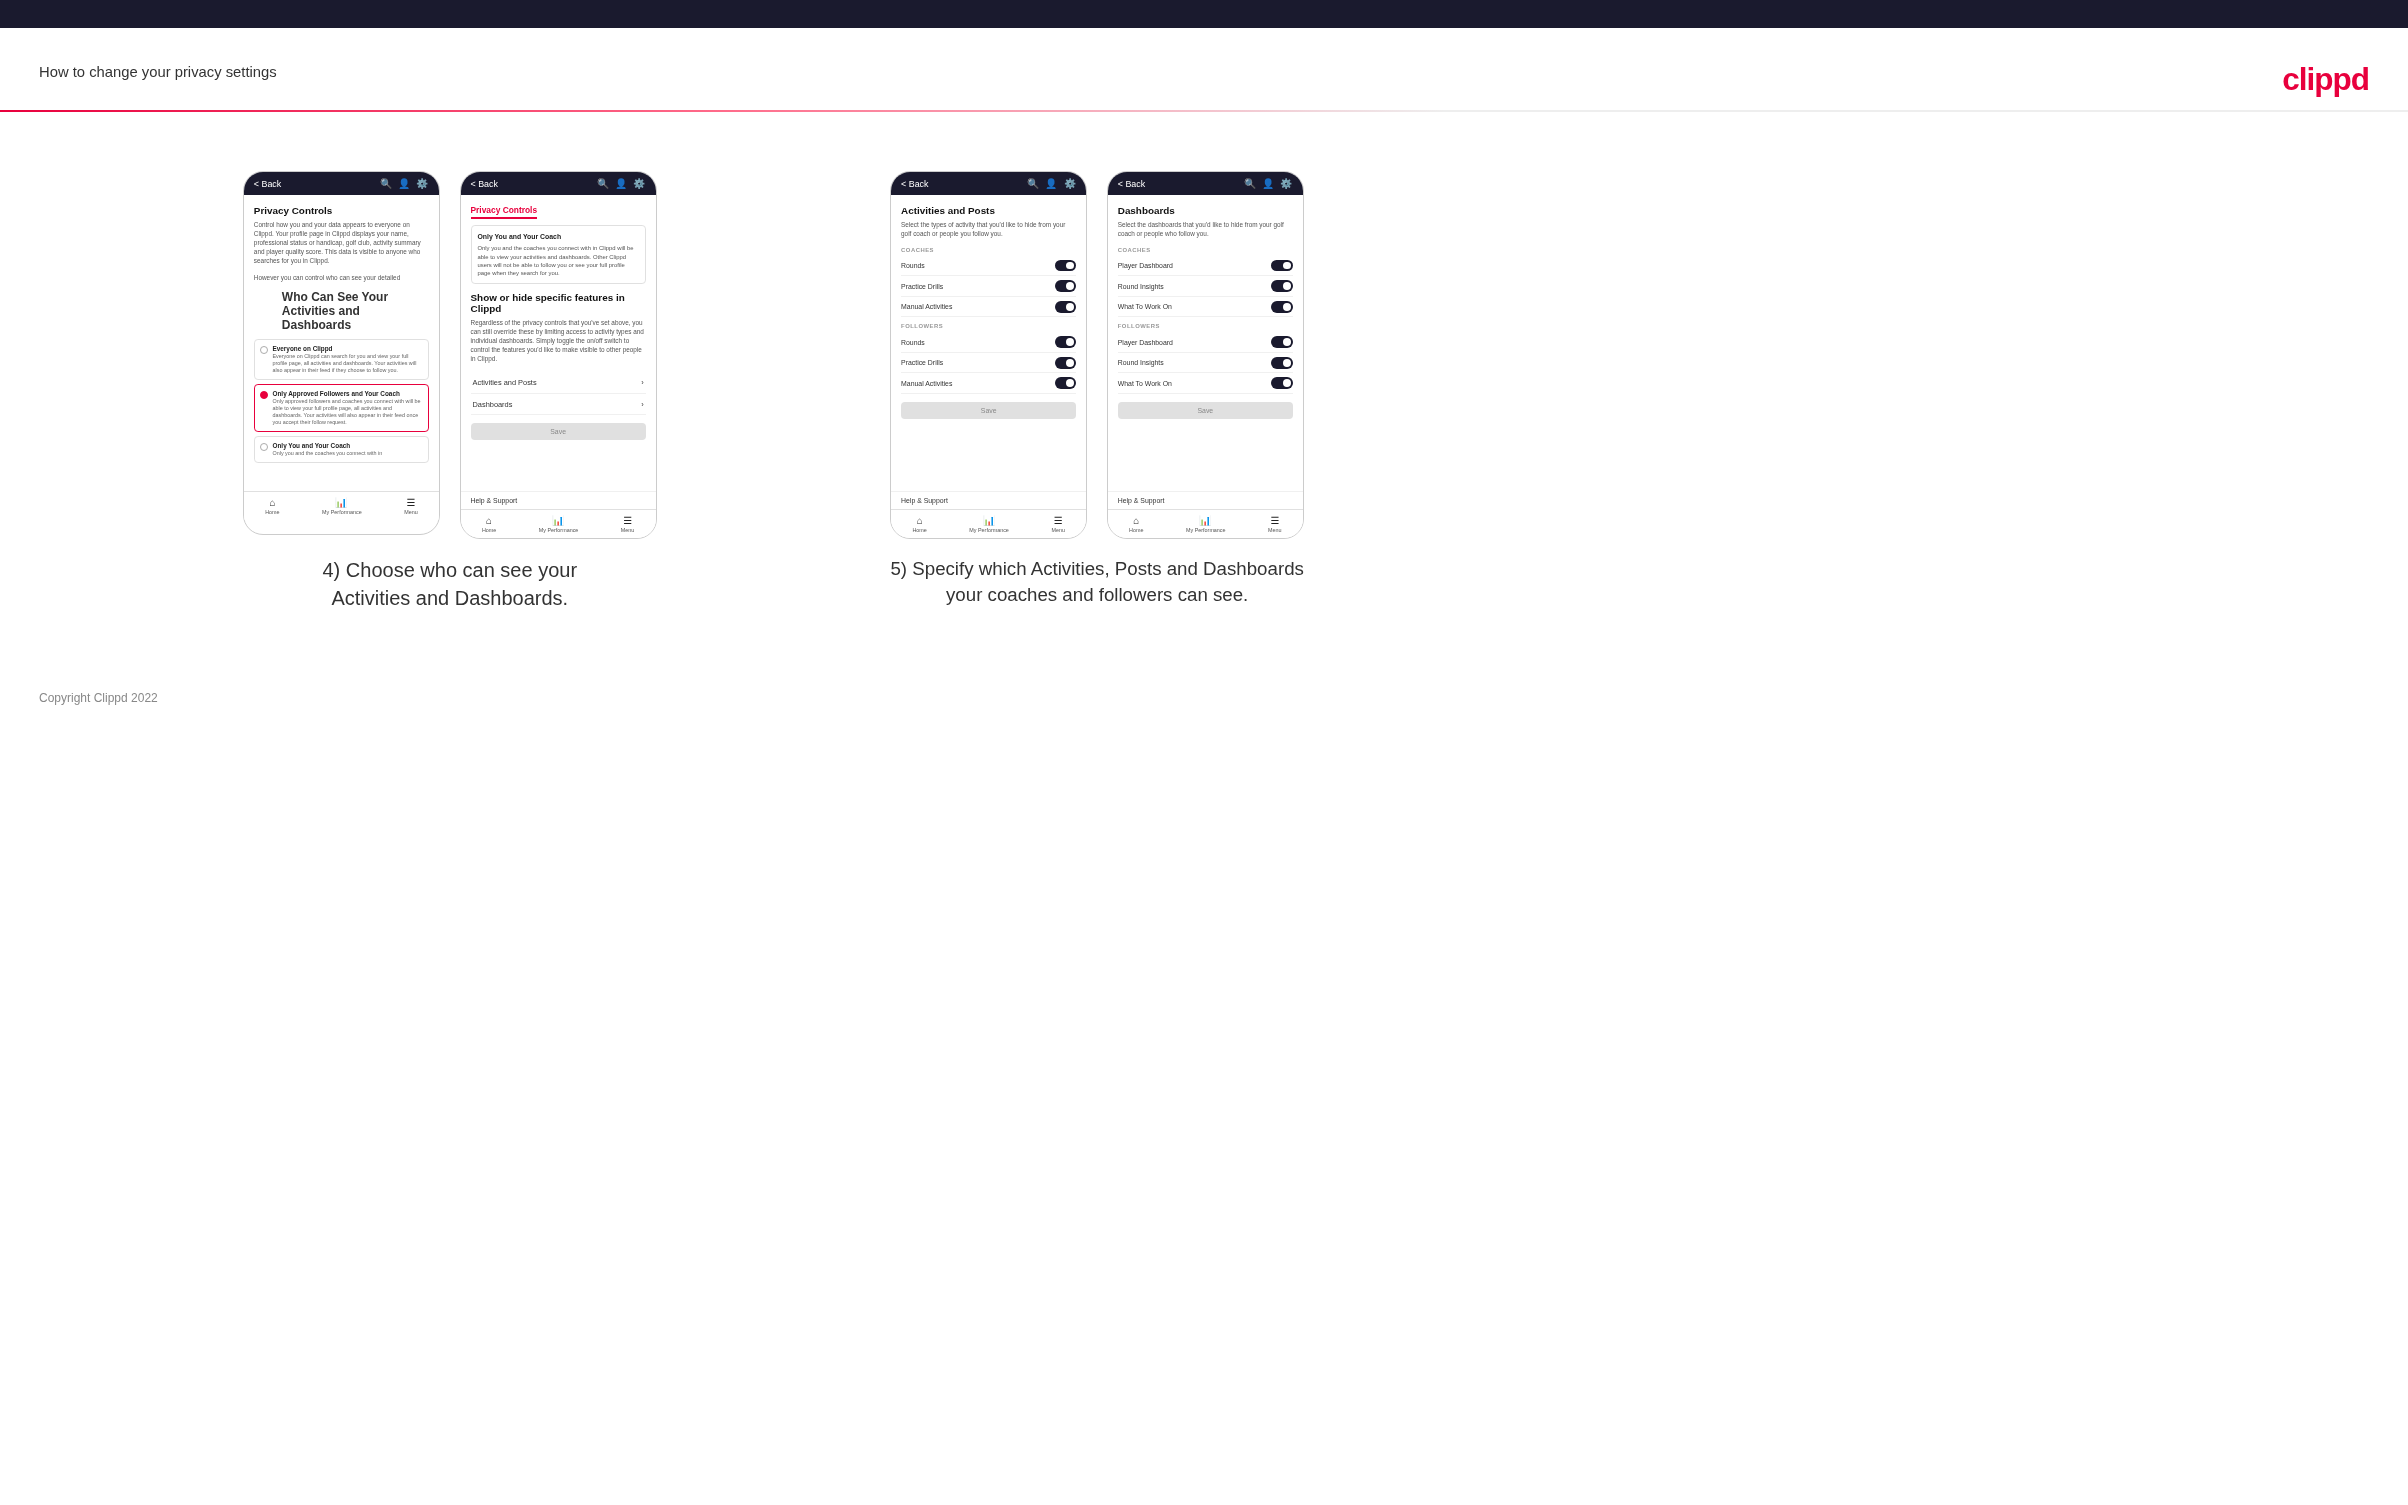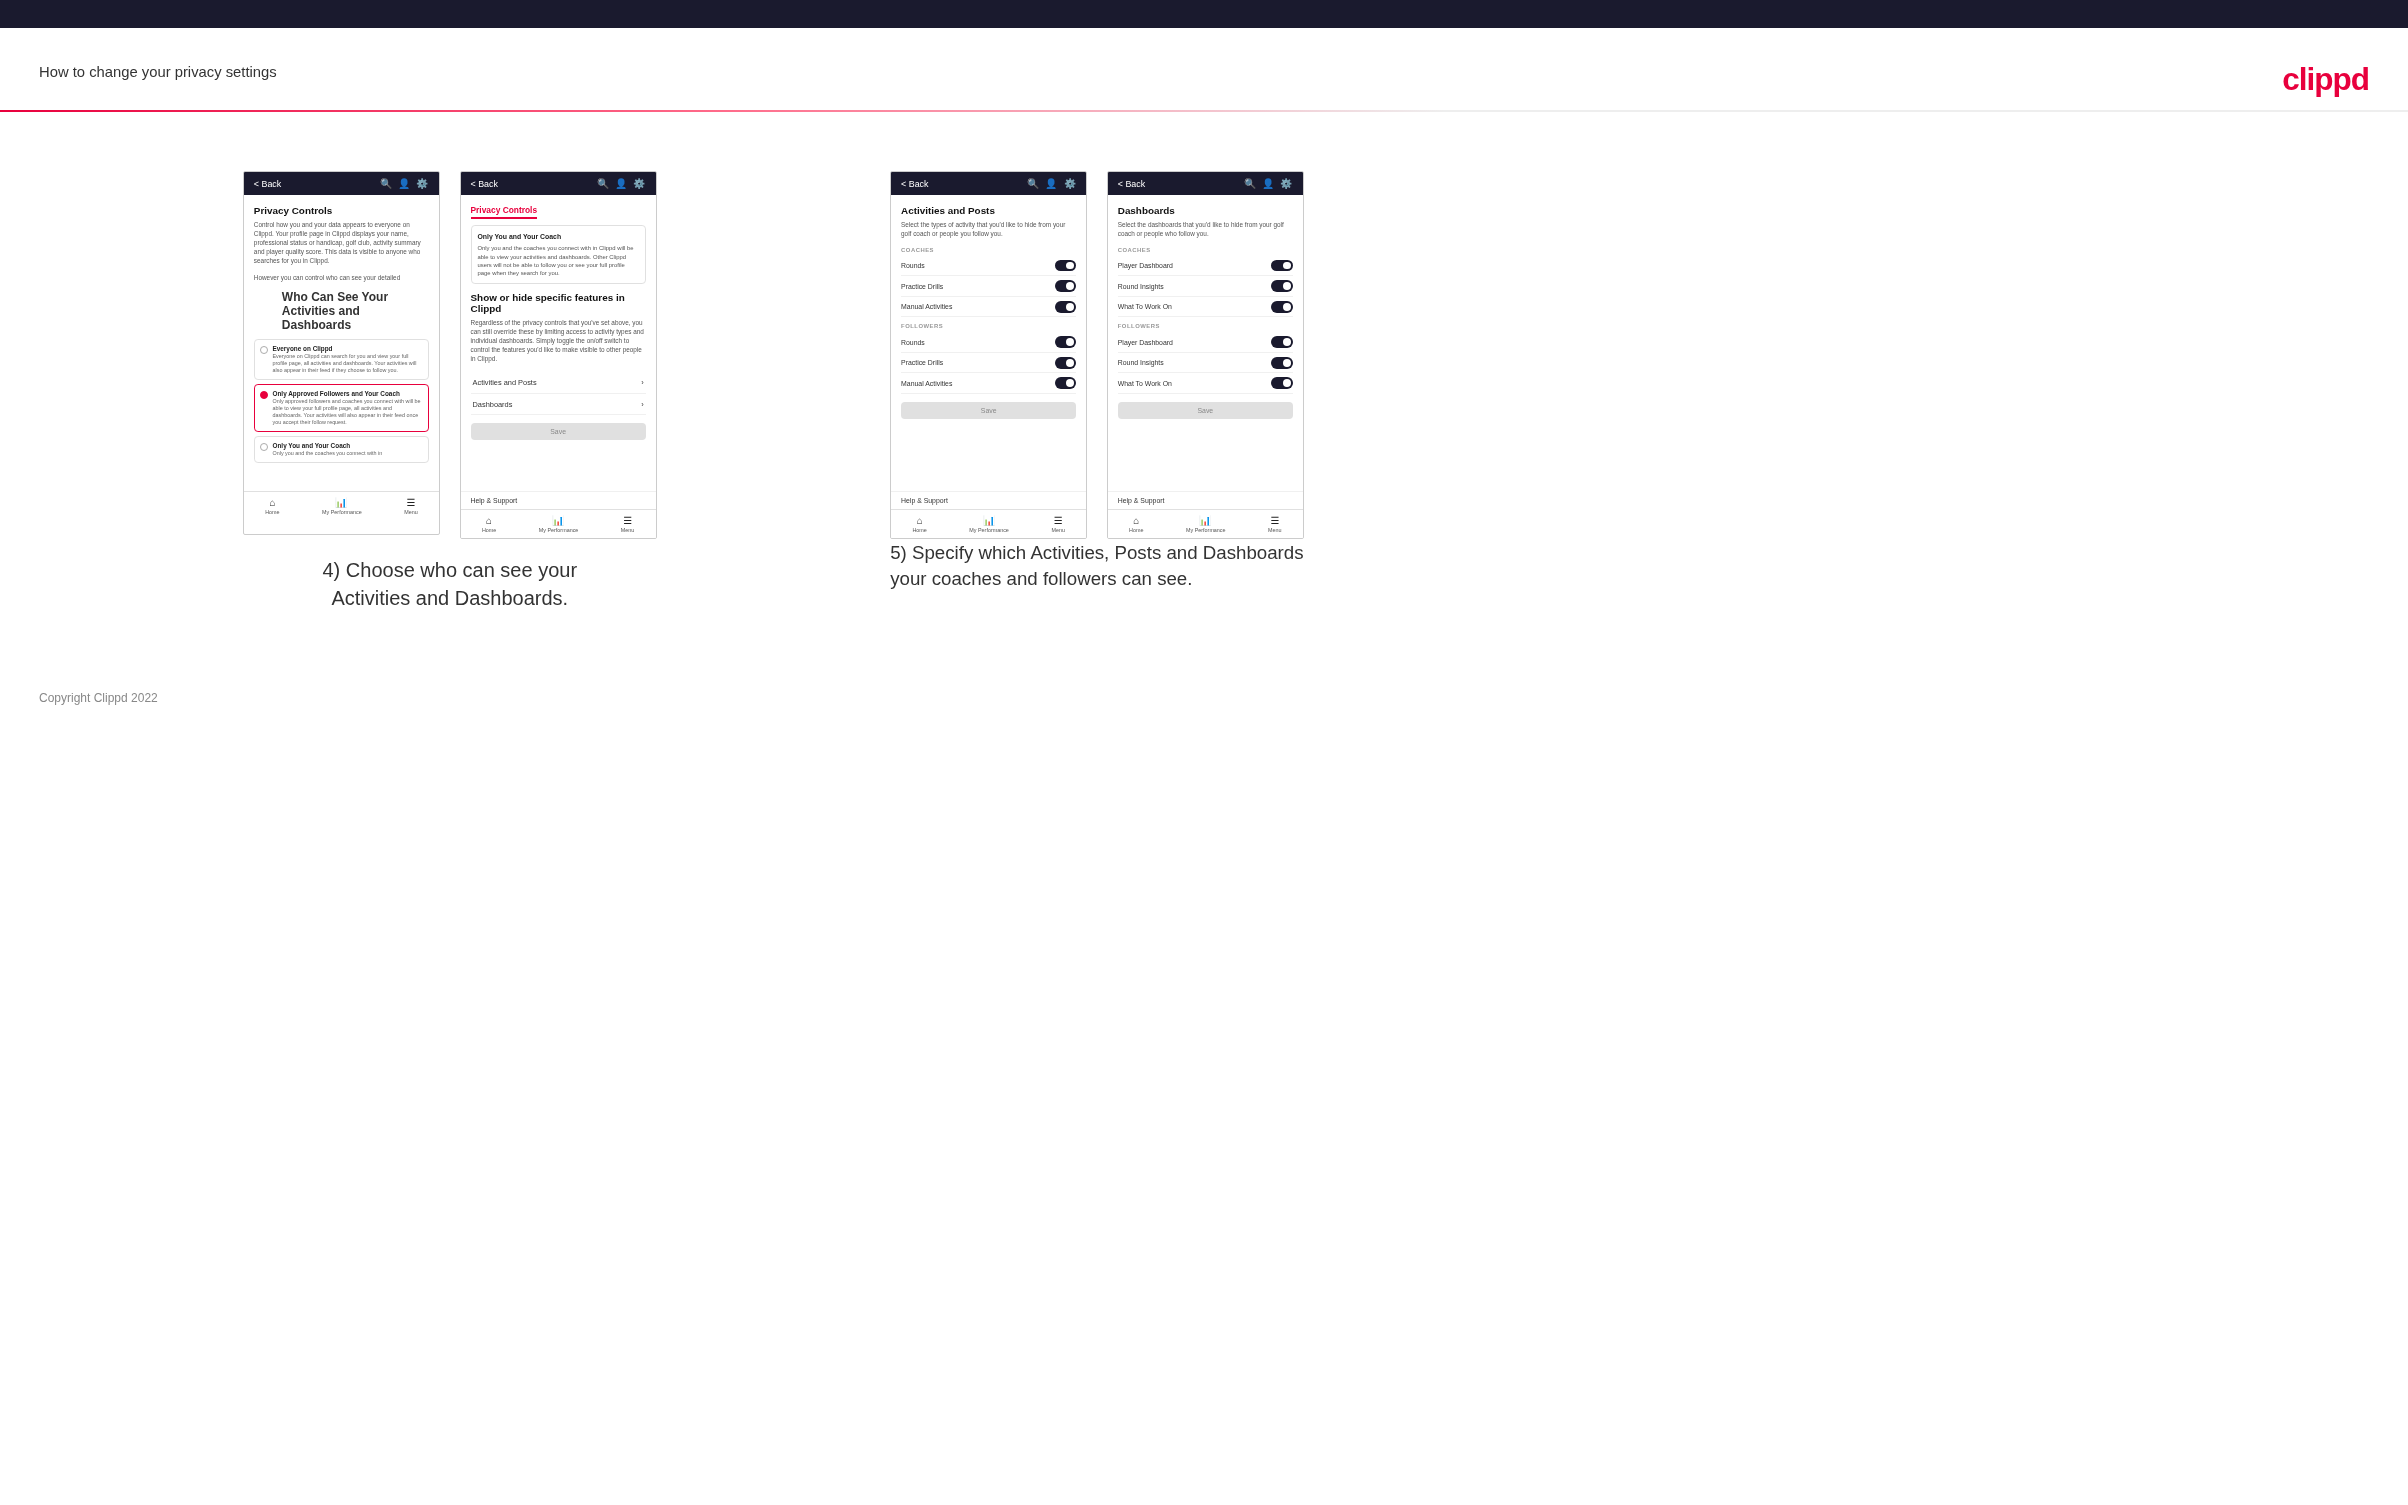--- a/index.html
+++ b/index.html
@@ -59,21 +59,21 @@
       display: flex;
       gap: 29.6px;
       align-items: flex-start;
       margin-bottom: 0;
     }
     
     .phone-mockup {
       width: 197px;
       min-height: 364px;
       border: 1.5px solid #ccc;
-      border-radius: 2px;
+      border-radius: 20px;
       overflow: hidden;
       background: #fff;
       flex-shrink: 0;
     }
     .phone-nav {
       background: #1a1a2e;
       color: #fff;
       display: flex;
       align-items: center;
       justify-content: space-between;
@@ -261,22 +261,22 @@
       color: #333;
       text-align: center;
       margin-top: 17.7px;
       max-width: 276px;
       line-height: 1.4;
     }
     .caption-large {
       font-size: 18.7px;
       font-weight: 500;
       color: #333;
-      text-align: left;
-      margin-top: 1px;
+      text-align: center;
+      margin-top: 17px;
       max-width: 414px;
       line-height: 1.4;
     }
     
     .left-section {
       display: flex;
       flex-direction: column;
       align-items: center;
       flex: 1;
     }

